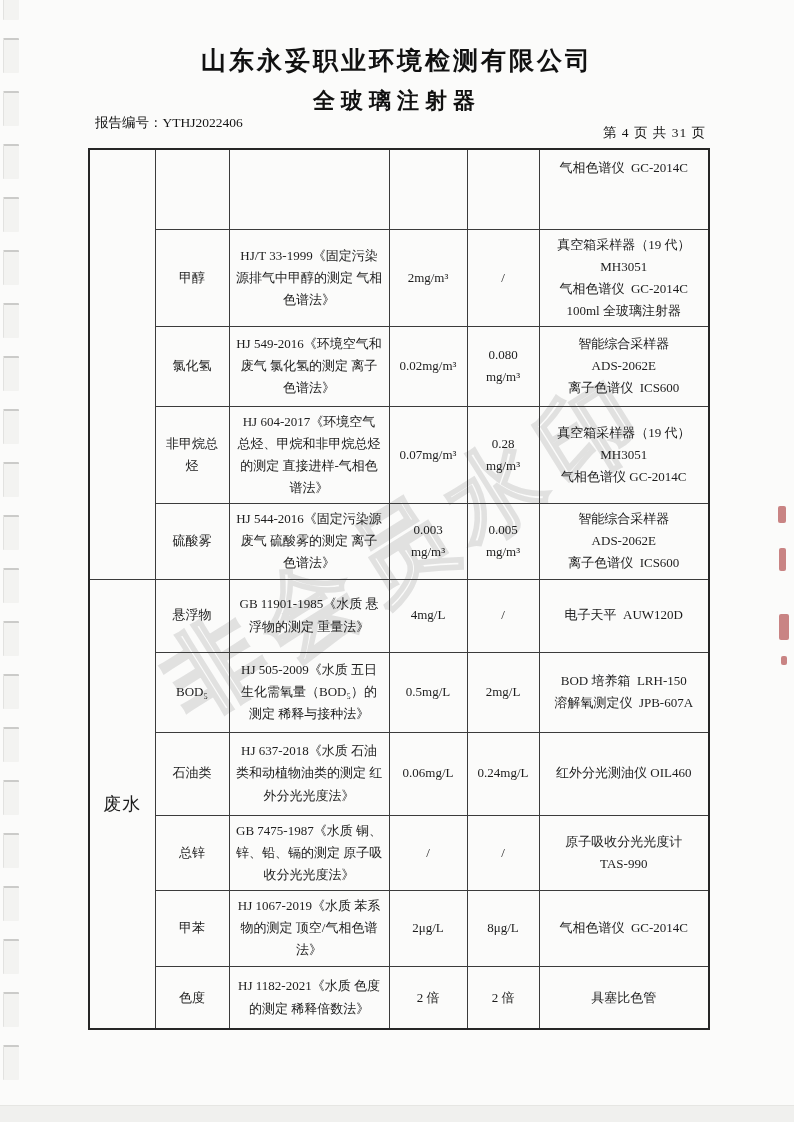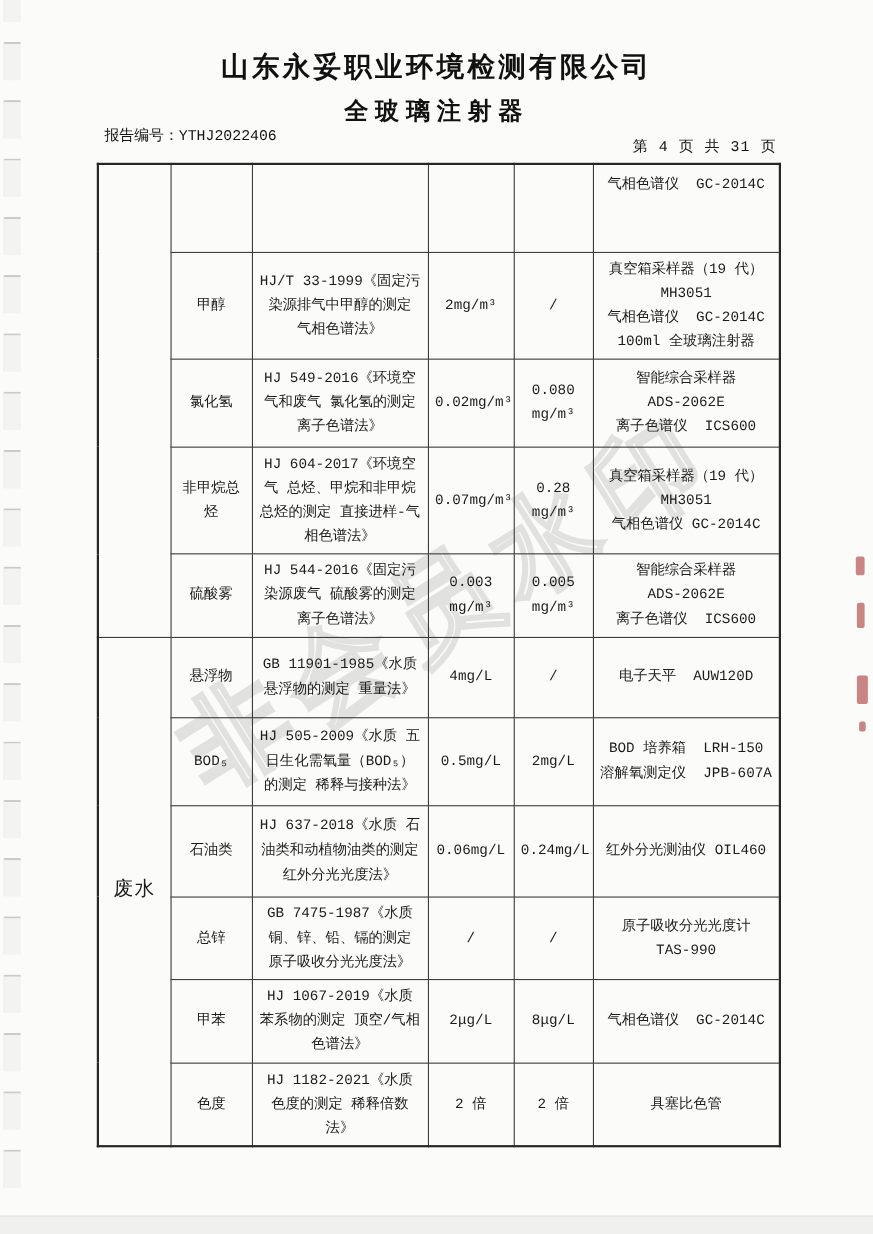--- a/index.html
+++ b/index.html
@@ -2,21 +2,21 @@
 <html><head>
 <meta charset="utf-8">
 <style>
   html,body{margin:0;padding:0;}
   body{
     width:794px;height:1122px;position:relative;overflow:hidden;
     background:#fbfbfa;
     font-family:"Liberation Serif","DejaVu Serif",serif;
     color:#1c1c1c;
   }
-  .sheet{position:absolute;inset:0;font-family:Liberation Mono, monospace;}
+  .sheet{position:absolute;inset:0;}
 
   
   .binding-marks{position:absolute;left:0;top:0;width:26px;height:1122px;}
   .bind-mark{
     position:absolute;left:3px;width:15px;height:33px;
     background:#f3f3f1;border-top:2px solid #cbcbc9;border-left:1px solid #e2e2e0;
     border-radius:1px;
   }
 
   

